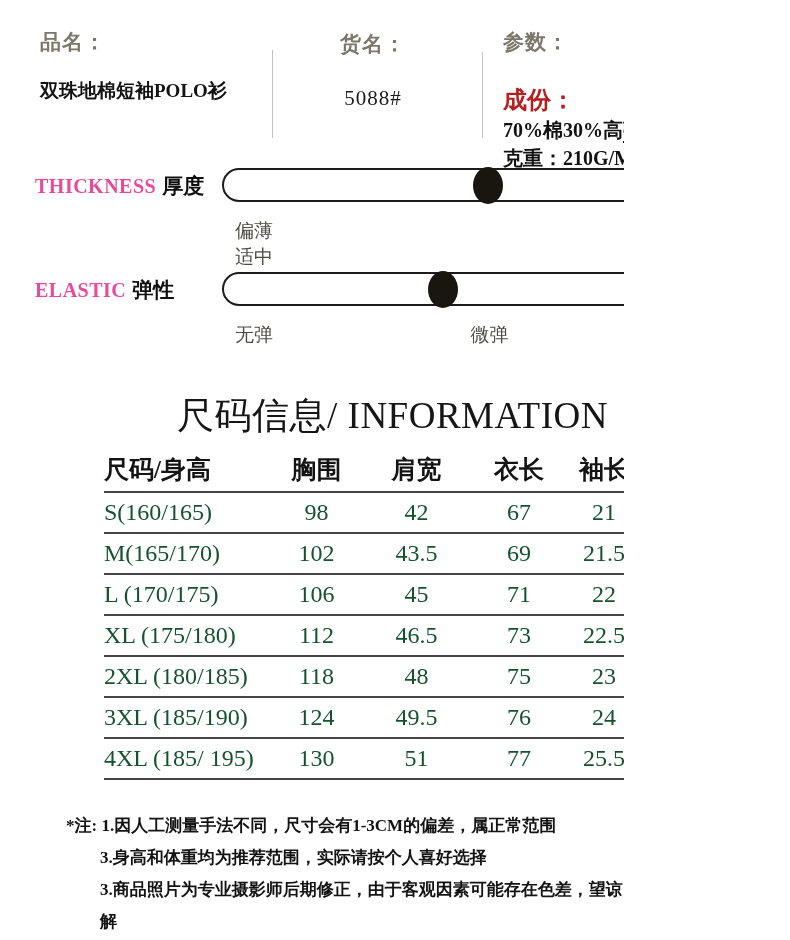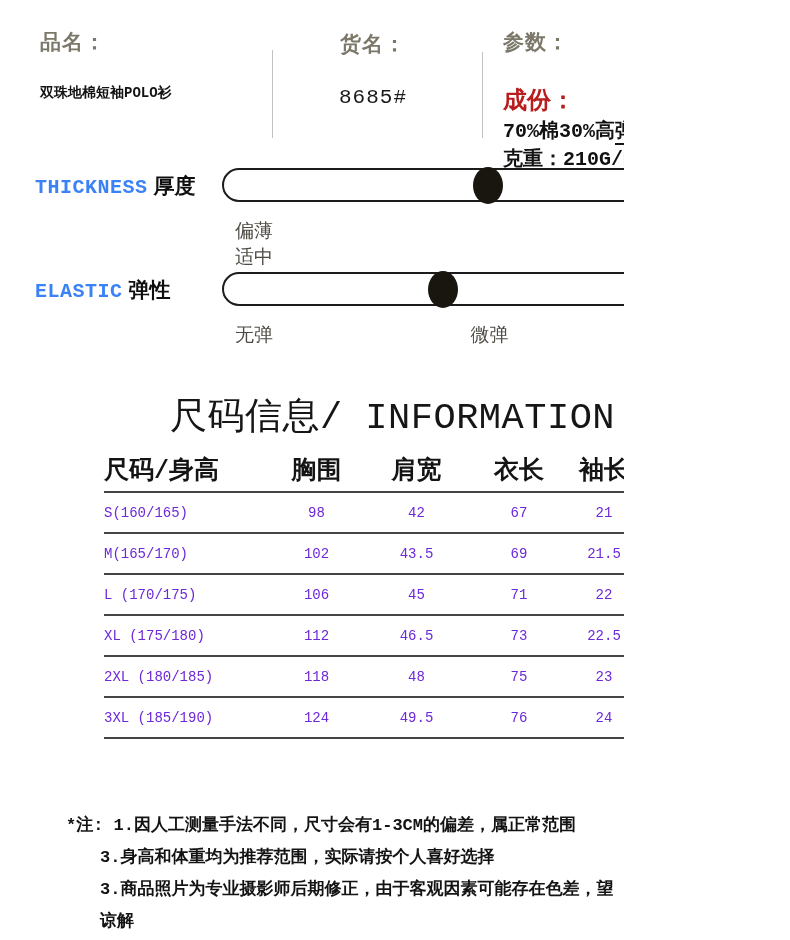--- a/index.html
+++ b/index.html
@@ -1,37 +1,37 @@
 <!DOCTYPE html>
 <html><head>
 <meta charset="utf-8">
 <style>
   html,body { margin:0; padding:0; background:#ffffff; }
   .page {
     position:relative; width:624px; height:940px; background:#ffffff;
-    font-family:Liberation Mono, monospace; overflow:hidden; color:#111;border-radius:12px;
+    font-family:Liberation Serif, serif; overflow:hidden; color:#111;border-radius:12px;
   }
   
   .olive-label { color:#7b7869; font-size:21px; font-weight:bold; letter-spacing:1px; }
   .col1 { position:absolute; left:40px; top:28px; width:225px; }
-  .col1 .value { margin-top:28px; font-size:14px; font-weight:bold; color:#131313; }
+  .col1 .value { margin-top:22px; font-size:19px; font-weight:bold; color:#131313; }
   .col2 { position:absolute; left:292px; top:30px; width:162px; text-align:center; }
   .col2 .value { margin-top:28px; font-size:21px; font-weight:500; color:#1a1a1a; letter-spacing:1px; }
   .col3 { position:absolute; left:503px; top:28px; width:260px; }
   .col3 .comp-label  { margin-top:28px; font-size:24px; font-weight:bold; color:#b91c1c; }
   .col3 .comp-value  { margin-top:1px;  font-size:20px; font-weight:bold; color:#121212; }
   .col3 .comp-value .u { border-bottom:2px solid #151515; padding-bottom:0px; }
   .col3 .weight      { margin-top:1px;  font-size:20px; font-weight:bold; color:#121212; }
   .col3 .weight sup  { font-size:12px; }
   .vdiv { position:absolute; width:1px; background:#c2c2c2; }
   .vdiv.d1 { left:272px; top:50px; height:88px; }
   .vdiv.d2 { left:482px; top:52px; height:86px; }
   
   .slider-label { position:absolute; left:35px; white-space:nowrap; }
-  .slider-label .en { color:#3b82f6; font-size:20px; font-weight:bold; letter-spacing:0.5px; }
+  .slider-label .en { color:#ec4899; font-size:20px; font-weight:bold; letter-spacing:0.5px; }
   .slider-label .zh { color:#0f0f0f; font-size:21px; font-weight:bold; margin-left:6px; }
   .track {
     position:absolute; left:222px; width:535px; height:34px;
     border:2px solid #1c1c1c; border-radius:18px; box-sizing:border-box; background:#fff;
   }
   .dot {
     position:absolute; top:-3px; width:30px; height:37px;
     background:#19160f; border-radius:50%; transform:translateX(-50%);
   }
   .scale {
@@ -52,41 +52,41 @@
   }
   .size-table col.c1 { width:160px; } .size-table col.c2 { width:105px; }
   .size-table col.c3 { width:95px; }  .size-table col.c4 { width:110px; }
   .size-table col.c5 { width:60px; }
   .size-table th {
     height:44px; font-size:25px; font-weight:bold; color:#141414;
     border-bottom:2px solid #454545; text-align:center; padding:0; vertical-align:middle;
   }
   .size-table th:first-child { text-align:left; }
   .size-table td {
-    height:39px; font-size:14px; font-weight:400; color:#6d28d9;
+    height:39px; font-size:24px; font-weight:400; color:#14532d;
     border-bottom:2px solid #454545; text-align:center; padding:0; vertical-align:middle;margin-top:20px;
   }
   .size-table td:first-child { text-align:left; }
   
   .notes { position:absolute; left:66px; top:810px; font-size:17px; font-weight:bold; color:#131313; line-height:32px; }
   .notes .indent { padding-left:34px; }
 </style>
 </head>
 <body>
 
 <div class="page">
 
   <div class="col1">
     <div class="olive-label">品名：</div>
     <div class="value">双珠地棉短袖POLO衫</div>
   </div>
   <div class="vdiv d1"></div>
   <div class="col2">
     <div class="olive-label">货名：</div>
-    <div class="value">8685#</div>
+    <div class="value">5088#</div>
   </div>
   <div class="vdiv d2"></div>
   <div class="col3">
     <div class="olive-label">参数：</div>
     <div class="comp-label">成份：</div>
     <div class="comp-value"><span>70%棉30%高</span><span class="u">弹丝</span></div>
     <div class="weight"><span>克重：</span><span>210G/M</span><sup>2</sup></div>
   </div>
 
   <div class="slider-label t-label">
@@ -168,20 +168,27 @@
         <td>75</td>
         <td>23</td>
       </tr>
       <tr>
         <td>3XL (185/190)</td>
         <td>124</td>
         <td>49.5</td>
         <td>76</td>
         <td>24</td>
       </tr>
+      <tr>
+        <td>4XL (185/ 195)</td>
+        <td>130</td>
+        <td>51</td>
+        <td>77</td>
+        <td>25.5</td>
+      </tr>
     </tbody>
   </table>
 
   <div class="notes">
     <div>*注: 1.因人工测量手法不同，尺寸会有1-3CM的偏差，属正常范围</div>
     <div class="indent">3.身高和体重均为推荐范围，实际请按个人喜好选择</div>
     <div class="indent">3.商品照片为专业摄影师后期修正，由于客观因素可能存在色差，望谅解</div>
   </div>
 
 </div>

